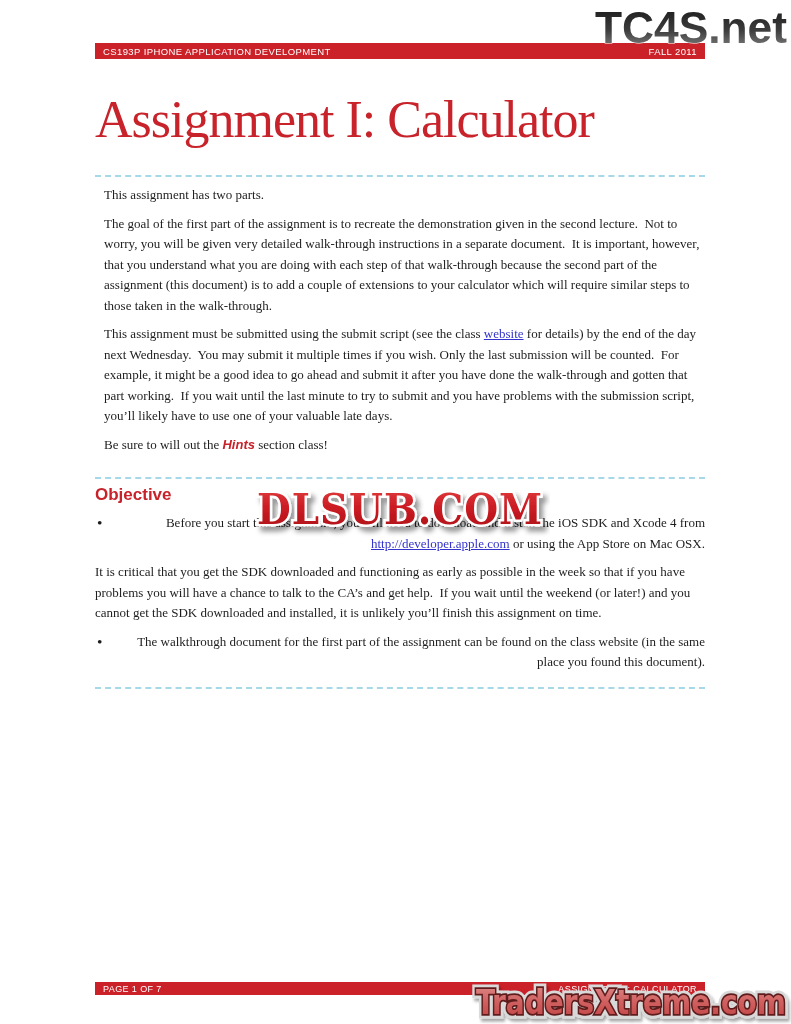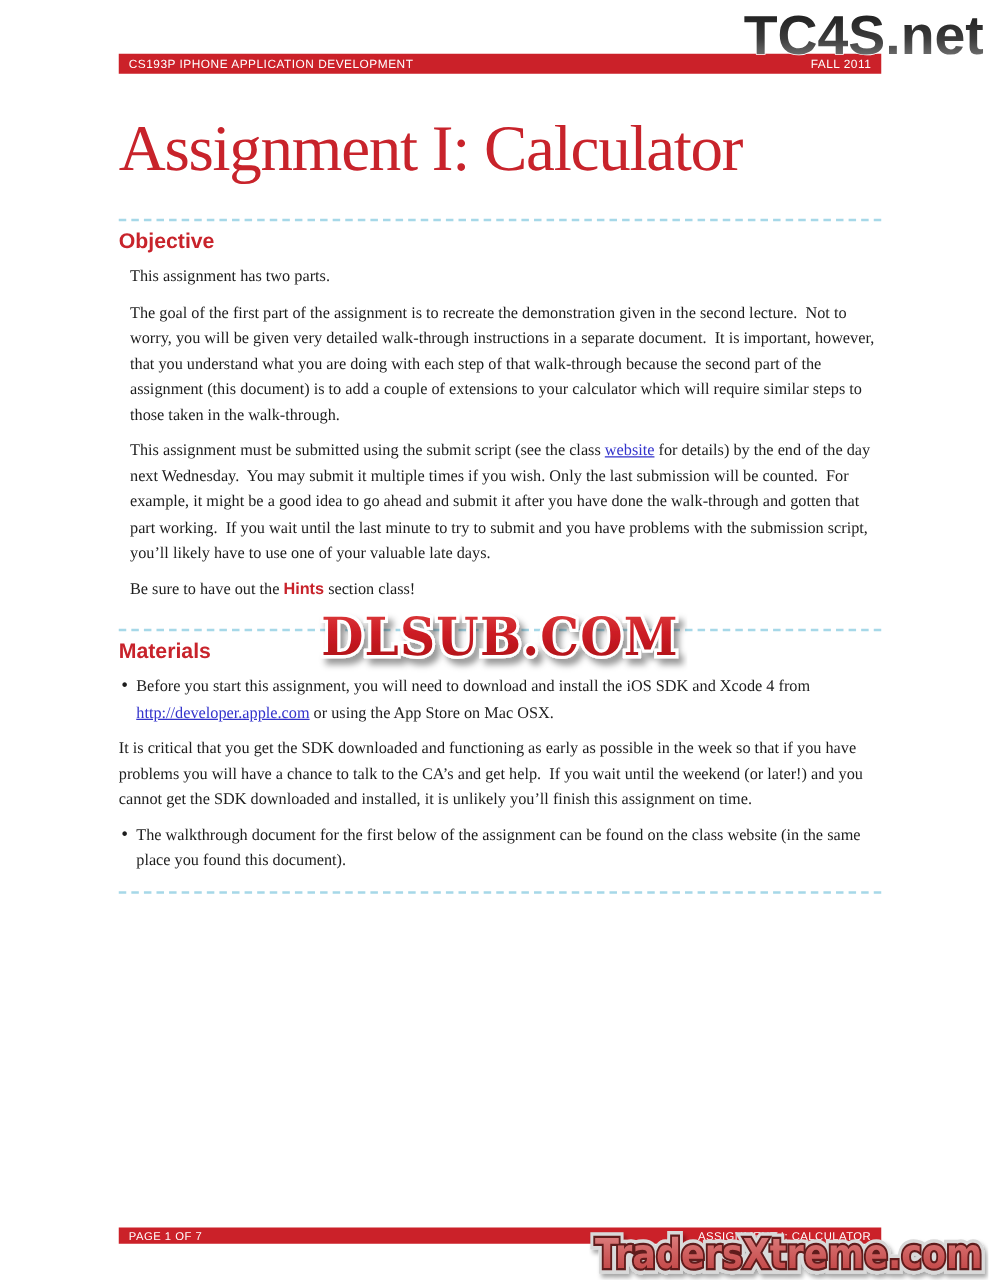--- a/index.html
+++ b/index.html
@@ -72,29 +72,29 @@
   .bodytxt { margin-left: 9px; width: 598px; }
   p.bp, .note, .bt {
     margin-top: 8px;
     font-size: 13px; line-height: 20.5px;
     color: #1d1d1d;
     white-space: pre-wrap;
   }
   a.link { color: #3333cc; text-decoration: underline; cursor: pointer; font-family: Liberation Serif, serif; }
   .hints {
     font-family: "Liberation Sans", sans-serif;
-    font-weight: bold; color: #c8232b;
+    font-weight: bold; color: #c8232b; font-style: italic;
   }
 
   .bullet { display: flex; margin-left: 2px; margin-top: 8px; }
   .bullet .dot {
     width: 12px; flex: 0 0 12px;
     font-size: 15.5px; line-height: 20.5px; color: #1d1d1d;
   }
-  .bullet .bt { margin-top: 0; flex: 1; }
+  .bullet .bt { margin-top: 0; flex: 1; text-align: right; }
   .note { }
 </style>
 </head>
 <body>
 
 <div class="page">
 
   <div class="bar header-bar">
     <span>CS193P IPHONE APPLICATION DEVELOPMENT</span>
     <span>FALL 2011</span>
@@ -110,46 +110,45 @@
     </defs>
     <text x="4" y="42" font-size="44" textLength="192" lengthAdjust="spacingAndGlyphs" fill="url(#tcgrad)">TC4S.net</text>
   </svg>
 
   <div class="content">
 
     <h1 class="title">Assignment I: Calculator</h1>
 
     <div class="rule rule1"></div>
 
-    <h2 class="sec">Objective</h2>
 
     <div class="bodytxt">
       <p class="bp">This assignment has two parts.</p>
 
       <p class="bp">The goal of the first part of the assignment is to recreate the demonstration given in the second lecture.  Not to worry, you will be given very detailed walk-through instructions in a separate document.  It is important, however, that you understand what you are doing with each step of that walk-through because the second part of the assignment (this document) is to add a couple of extensions to your calculator which will require similar steps to those taken in the walk-through.</p>
 
       <p class="bp"><span>This assignment must be submitted using the submit script (see the class </span><a class="link">website</a><span> for details) by the end of the day next Wednesday.  You may submit it multiple times if you wish. Only the last submission will be counted.  For example, it might be a good idea to go ahead and submit it after you have done the walk-through and gotten that part working.  If you wait until the last minute to try to submit and you have problems with the submission script, you’ll likely have to use one of your valuable late days.</span></p>
 
-      <p class="bp"><span>Be sure to have out the </span><span class="hints">Hints</span><span> section class!</span></p>
+      <p class="bp"><span>Be sure to will out the </span><span class="hints">Hints</span><span> section class!</span></p>
     </div>
 
     <div class="rule rule2"></div>
 
-    <h2 class="sec">Materials</h2>
+    <h2 class="sec">Objective</h2>
 
     <div class="bullet">
       <span class="dot">•</span>
       <div class="bt"><span>Before you start this assignment, you will need to download and install the iOS SDK and Xcode 4 from </span><a class="link">http://developer.apple.com</a><span> or using the App Store on Mac OSX.</span></div>
     </div>
 
     <p class="note">It is critical that you get the SDK downloaded and functioning as early as possible in the week so that if you have problems you will have a chance to talk to the CA’s and get help.  If you wait until the weekend (or later!) and you cannot get the SDK downloaded and installed, it is unlikely you’ll finish this assignment on time.</p>
 
     <div class="bullet">
       <span class="dot">•</span>
-      <div class="bt">The walkthrough document for the first below of the assignment can be found on the class website (in the same place you found this document).</div>
+      <div class="bt">The walkthrough document for the first part of the assignment can be found on the class website (in the same place you found this document).</div>
     </div>
 
     <div class="rule rule3"></div>
   </div>
 
   <svg class="wm-dlsub" viewBox="0 0 300 58">
     <defs>
       <linearGradient id="dlgrad" x1="0" y1="0" x2="0" y2="1">
         <stop offset="0" stop-color="#e04040"></stop>
         <stop offset="0.45" stop-color="#cc1c24"></stop>

